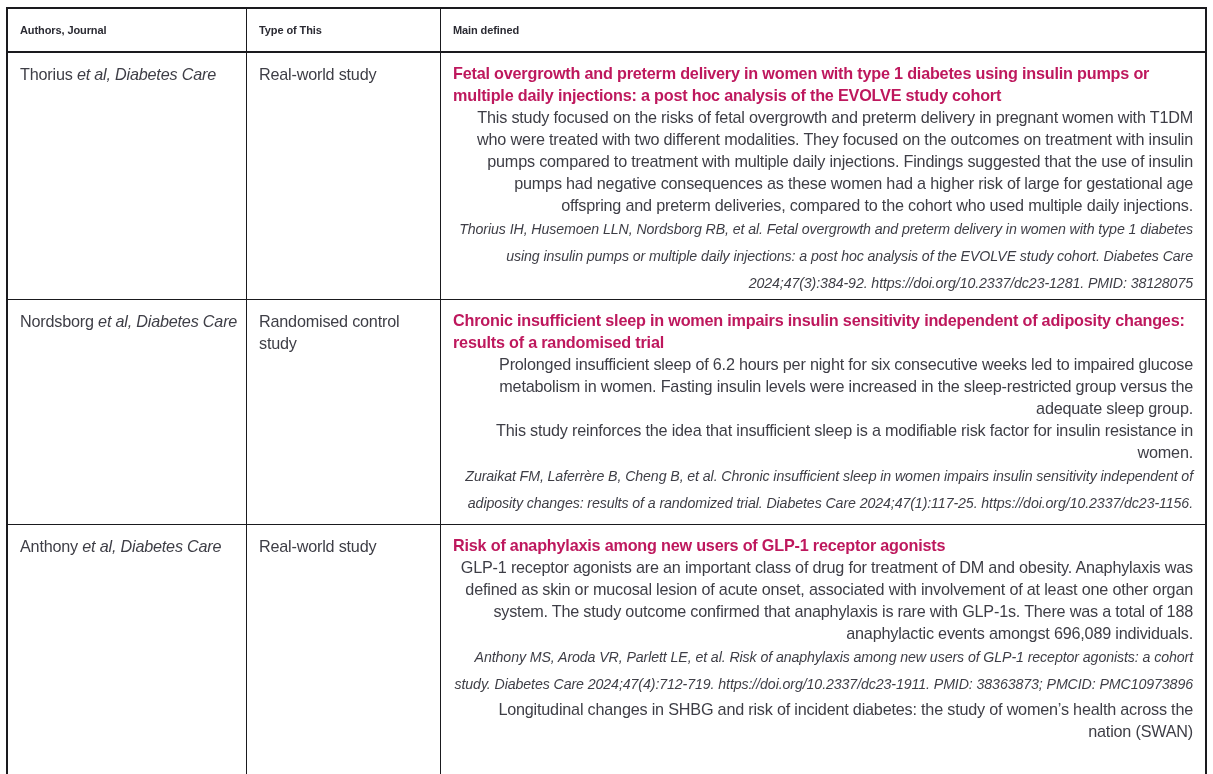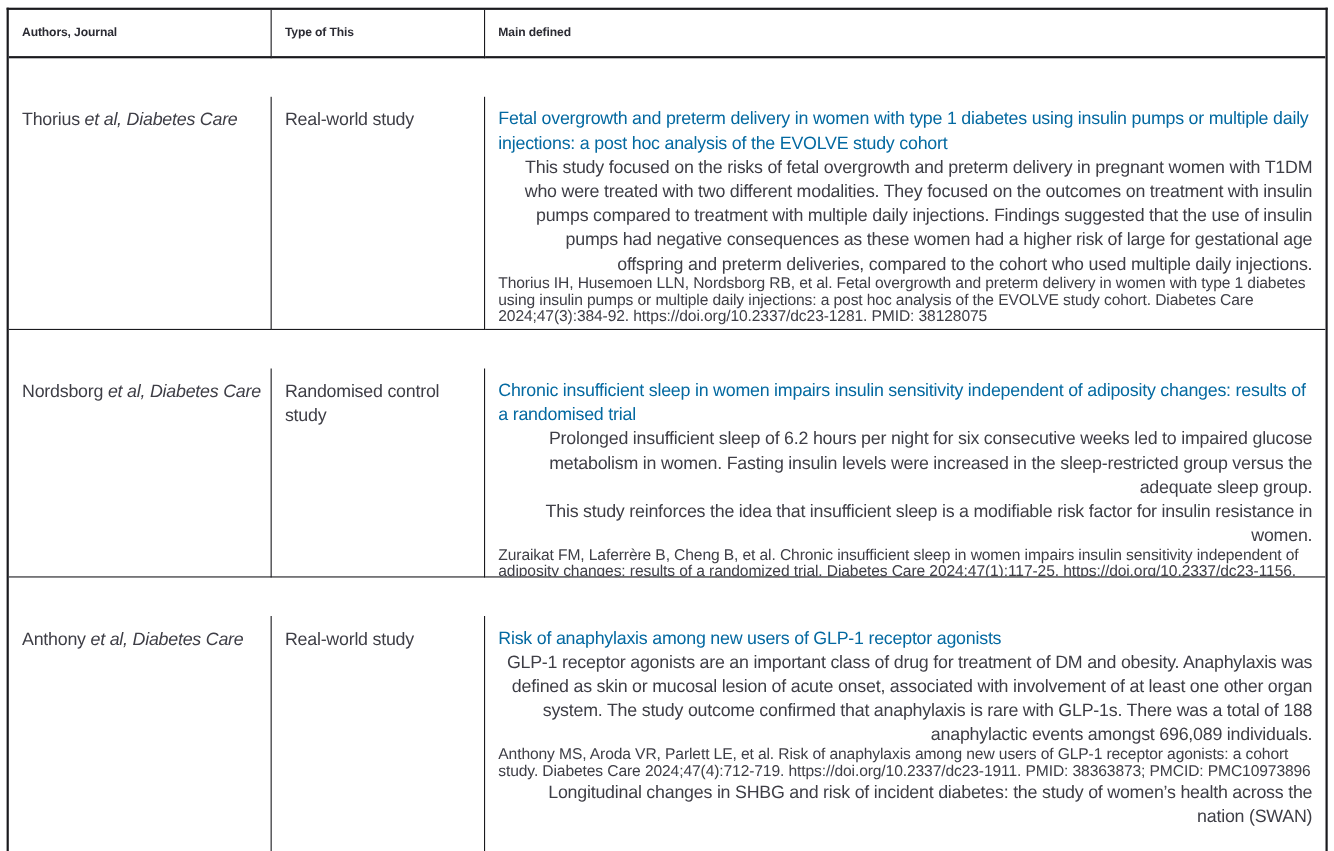--- a/index.html
+++ b/index.html
@@ -25,45 +25,46 @@
     grid-template-rows: 44px 247px 225px minmax(0,1fr);
     width: 100%; height: 100%;
   }
   .cell {
     padding: 10px 12px 0 12px;
     color: #3e3e46;
     font-size: 16.2px;
     line-height: 22px;
     letter-spacing: -0.2px;
     overflow: hidden;
-    margin-top: 35px;
   }
   .vline { border-right: 1.5px solid #1a1a1e; }
   .hline { border-bottom: 1.5px solid #1a1a1e; }
   .hcell {
     display: flex; align-items: center;
     padding: 0 12px;
     font-size: 11px;
     font-weight: 700;
     color: #2b2b33;
     letter-spacing: -0.1px;
     border-bottom: 2px solid #1a1a1e;
   }
   .authors { padding-right: 3px; }
   .it { font-style: italic; }
   .results { padding-top: 9px; }
   .rtitle {
-    font-weight: 400;
-    color: #0369a1;
+    font-weight: 700;
+    color: #be185d;
   }
   .rbody { white-space: pre-line; text-align: right; }
   .rcite {
+    font-style: italic;
     font-size: 14.2px;
-    line-height: 15px;
+    line-height: 27px;
     letter-spacing: -0.1px;
+    text-align: right;
   }
   .rfooter:empty { display: none; }
 </style>
 </head>
 <body>
 
 <div class="table-wrap">
   <div class="grid">
 
     <div class="hcell vline">Authors, Journal</div>

